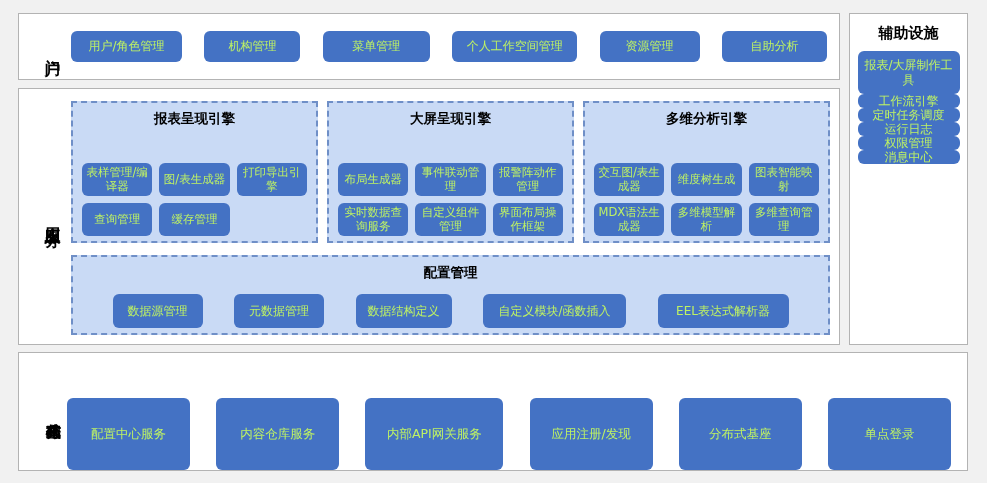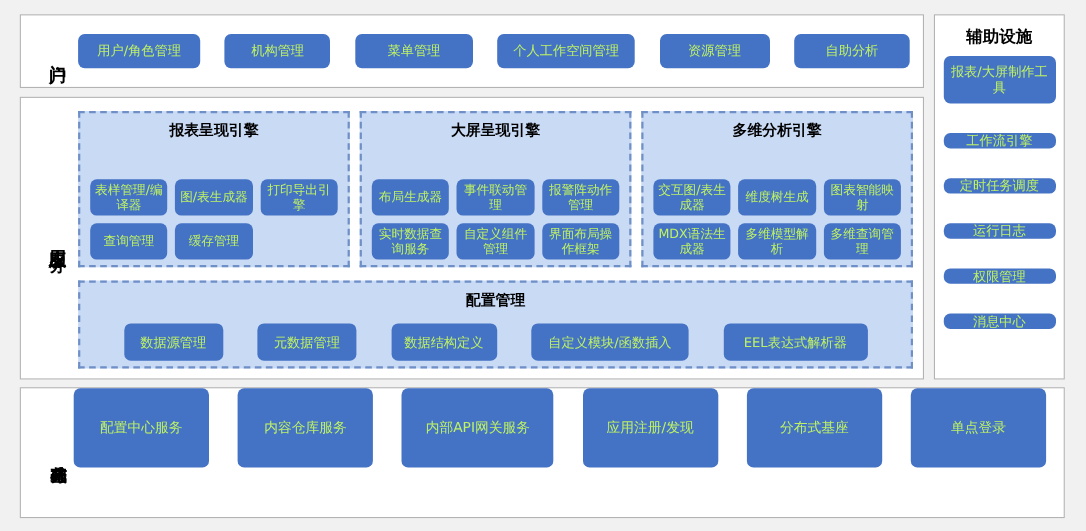--- a/index.html
+++ b/index.html
@@ -87,35 +87,35 @@
     padding:5px 8px;
   }
   .config-row {
     display:flex; align-items:center; justify-content:space-evenly;
     margin-top:7px;
   }
   .config-row .btn { height:34px; }
   
   .dist-row {
     position:absolute; left:48px; right:16px; top:0; bottom:0;
-    display:flex; align-items:flex-start; justify-content:space-between;
+    display:flex; align-items:flex-end; justify-content:space-between;
   }
   .dist-row .btn { height:72px; font-size:12.5px; }
   
   .aux {
     display:flex; flex-direction:column; align-items:center;
   }
   .aux-title {
     font-weight:bold;
     font-size:15px;
     text-align:center;
     padding:10px 0 8px 0;
   }
   .aux-col {
-    display:flex; flex-direction:column; align-items:center; gap:27px;
+    display:flex; flex-direction:column; align-items:center; gap:0;
     width:100%;
   }
   .aux-col .btn { width:102px; height:14px; }
   .aux-col .btn.tall { height:43px; }
 </style>
 </head>
 <body>
 
 <div class="canvas">
 

